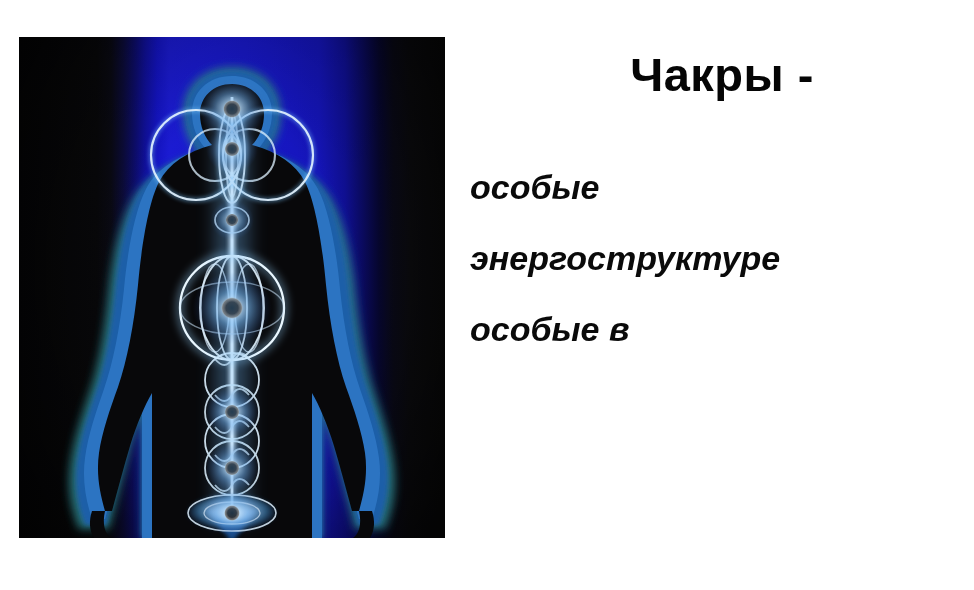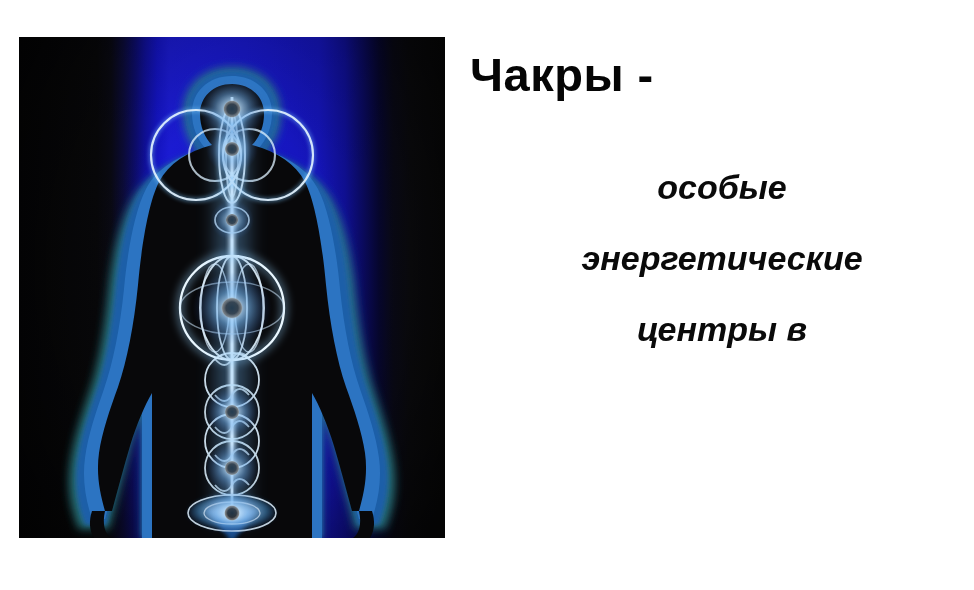--- a/index.html
+++ b/index.html
@@ -77,37 +77,37 @@
     left: 470px;
     top: 0;
     width: 504px;
     height: 590px;
   }
   #slide-title {
     position: absolute;
     top: 50px;
     left: 0;
     width: 504px;
-    text-align: left;
+    text-align: center;
     font-size: 47px;
     font-weight: bold;
     line-height: 1.08;
     color: #050505;
     letter-spacing: 0.5px;
     white-space: nowrap;
   }
   #body-lines {
     position: absolute;
     top: 152px;
     left: 0;
     width: 504px;
   }
   .body-line {
     width: 504px;
-    text-align: center;
+    text-align: left;
     font-size: 34px;
     font-weight: bold;
     font-style: italic;
     color: #0a0a0a;
     height: 71px;
     line-height: 71px;
     white-space: nowrap;
   }
 </style>
 </head>
@@ -364,18 +364,18 @@
       </g>
     </svg>
   </div>
 
   <div id="text-column">
 
     <div id="slide-title">Чакры -</div>
 
     <div id="body-lines">
       <div class="body-line">особые</div>
-      <div class="body-line">энергетические</div>
-      <div class="body-line">центры в</div>
+      <div class="body-line">энергоструктуре</div>
+      <div class="body-line">особые в</div>
     </div>
 
   </div>
 </div>
 
 </body></html>

